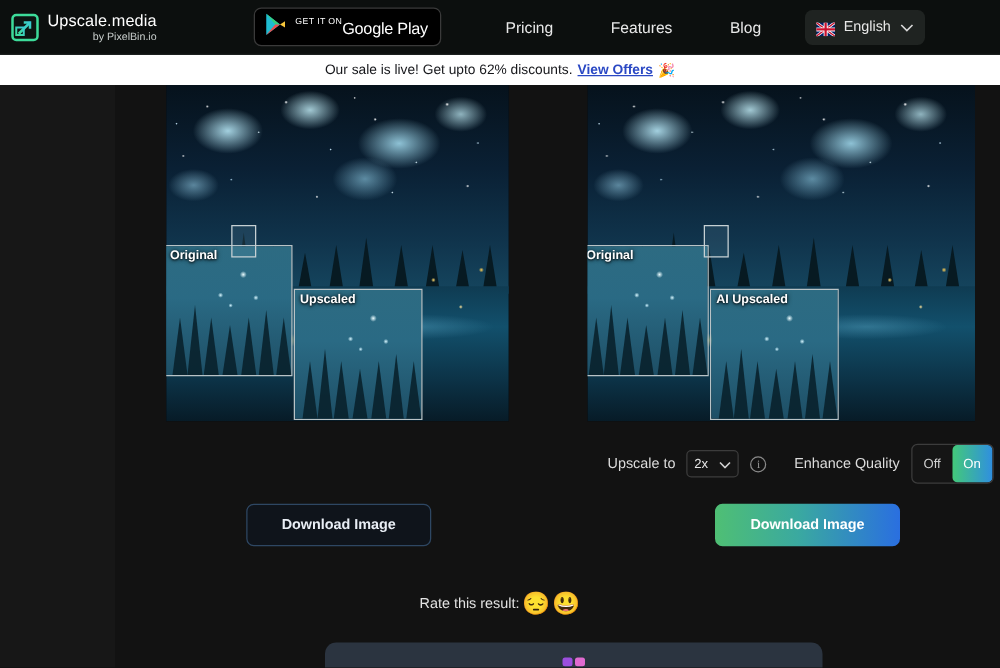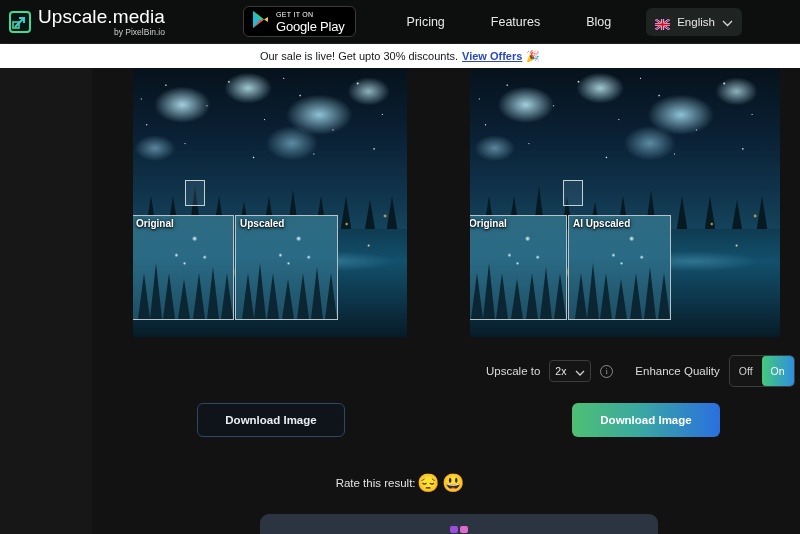--- a/index.html
+++ b/index.html
@@ -27,36 +27,36 @@
     width: 22px; height: 22px;
     border: 2px solid #3ddc9a;
     border-radius: 4px;
     position: relative;
     background: #0c1512;
     flex: 0 0 auto;
   }
   .logo-mark svg { position: absolute; top: 1px; left: 1px; }
   .logo-text { line-height: 1; }
   .logo-title {
-    font-size: 19px; color: #ffffff; font-weight: 400;
+    font-size: 13px; color: #ffffff; font-weight: 400;
     letter-spacing: .1px; display: block;
   }
   .logo-sub {
     font-size: 8.5px; color: #c9cfcd; display: block;
     text-align: right; margin-top: 2px;
   }
 
   .store-btns { display: flex; gap: 8px; margin-left: 78px; }
   .store-btn {
     height: 31px; border: 1px solid #3a3a3a; border-radius: 6px;
     background: #000; display: flex; align-items: center;
     padding: 0 10px 0 8px; gap: 7px; cursor: pointer;
   }
   .store-btn .glyph { flex: 0 0 auto; }
-  .store-lines { display: flex; flex-direction: column; line-height: 1; }
+  .store-lines { display: flex; flex-direction: row; line-height: 1; }
   .store-small { font-size: 7px; color: #fff; letter-spacing: .3px; }
   .store-big { font-size: 13px; color: #fff; font-weight: 500; margin-top: 2px; letter-spacing: -.2px; }
 
   .nav { display: flex; align-items: center; gap: 0; margin-left: 28px; text-align: center; }
   .nav-item {
     font-size: 12.5px; color: #e8e8e8; padding: 0 23px; cursor: pointer;
   }
   .lang-select {
     margin-left: 12px; height: 28px; border-radius: 6px;
     background: #1f2321; display: flex; align-items: center;
@@ -163,30 +163,30 @@
     background-image:
       radial-gradient(1.8px 1.8px at 78% 58%, #ffd86b, transparent),
       radial-gradient(1.6px 1.6px at 86% 66%, #ffe59a, transparent),
       radial-gradient(1.5px 1.5px at 64% 72%, #fff2c0, transparent),
       radial-gradient(2px 2px at 92% 55%, #ffcf55, transparent),
       radial-gradient(1.4px 1.4px at 40% 78%, #ffe08a, transparent);
   }
 
   
   .cmp {
-    position: absolute; top: 147px;
+    position: absolute; top: 128px;
     display: flex; z-index: 5;
   }
   .cmp-box {
     position: relative;
     width: 103px; height: 105px;
     border: 1px solid #b9c3c6;
     overflow: hidden;
   }
-  .cmp-box + .cmp-box { margin-left: 1px; }
+  .cmp-box + .cmp-box { margin-left: 1px; margin-top: 35px; }
   .cmp-label {
     position: absolute; top: 2px; left: 4px;
     font-size: 10px; font-weight: bold; color: #ffffff;
     text-shadow: 0 1px 2px rgba(0,0,0,.95), 0 0 4px rgba(0,0,0,.8);
     z-index: 2; white-space: nowrap;
   }
   .cmp-img { position: absolute; inset: 0; }
   .cmp-a {
     background:
       radial-gradient(circle 4px at 62% 22%, #eafcff, transparent 70%),
@@ -352,21 +352,21 @@
       <span class="chev">
         <svg width="11" height="7" viewBox="0 0 11 7">
             <path d="M1 1 L5.5 5.5 L10 1" stroke="#d8d8d8" stroke-width="1.3" fill="none"></path>
           </svg>
       </span>
     </div>
   </div>
 </div>
 
 <div class="announce">
-  <span class="announce-text">Our sale is live! Get upto 30% discounts.</span>
+  <span class="announce-text">Our sale is live! Get upto 62% discounts.</span>
   <span class="announce-link">View Offers</span>
   <span class="announce-emoji">🎉</span>
 </div>
 
 <div class="stage">
   <div class="gutter-left"></div>
 
   <div class="panel panel-left">
 
     <div class="pic pic-left">

